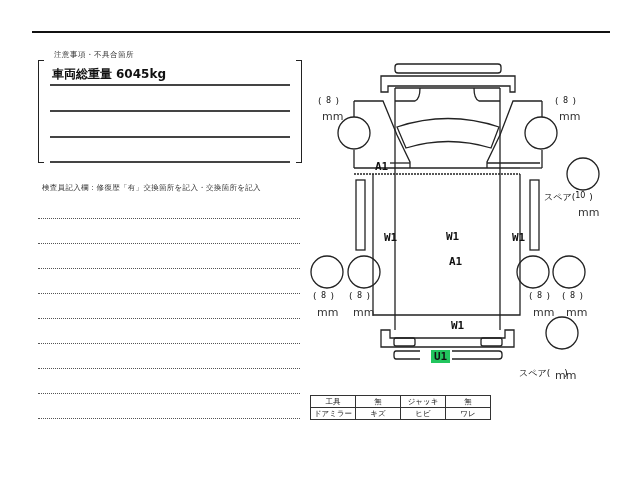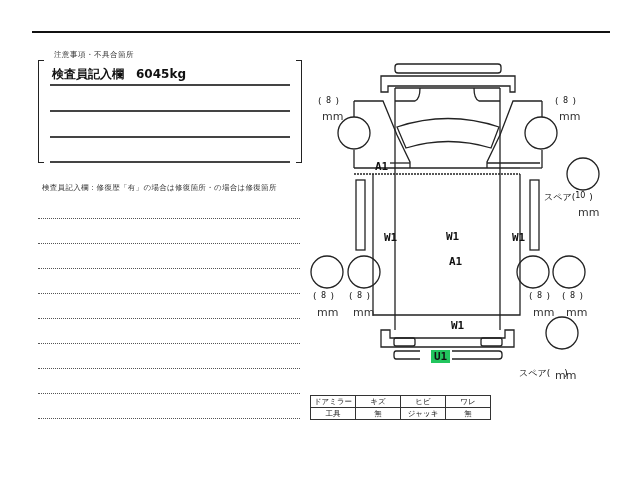--- a/index.html
+++ b/index.html
@@ -4,21 +4,21 @@
 <style>
   html, body { margin:0; padding:0; background:#ffffff; }
   body { width:640px; height:480px; position:relative; overflow:hidden;
          font-family:"DejaVu Sans", sans-serif; color:#111; }
   .abs { position:absolute; }
   .topline { left:32px; top:31px; width:578px; height:2px; background:#111; }
   .notes-title { left:54px; top:50px; font-size:7.5px; color:#333; letter-spacing:0.5px; }
   .bracket-l { left:38px; top:60px; width:5px; height:101px; border:1.5px solid #222; border-right:none; }
   .bracket-r { left:296px; top:60px; width:5px; height:101px; border:1.5px solid #222; border-left:none; }
   .weight { left:52px; top:66px; font-size:12px; font-weight:bold; }
-  .weight .val { margin-left:12px; font-weight:bold; }
+  .weight .val { margin-left:4px; font-weight:bold; }
   .solid-line { left:50px; width:240px; height:1.5px; background:#444; }
   .inspector-title { left:42px; top:183px; font-size:7.5px; color:#333; letter-spacing:0.3px; }
   .dot-line { left:38px; width:262px; height:0; border-top:1px dotted #555; }
   svg.diagram { position:absolute; left:0; top:0; }
   .lbl { position:absolute; font-size:11px; font-weight:bold; font-family:"DejaVu Sans Mono", monospace; }
   .tire-val { position:absolute; font-size:9px; }
   .mm { position:absolute; font-size:11px; color:#333; }
   .spare { position:absolute; font-size:9px; }
   table.equip { position:absolute; left:310px; top:395px; border-collapse:collapse; font-size:7.5px; }
   table.equip td { border:1px solid #333; width:44px; height:11px; text-align:center; padding:0; }
@@ -26,28 +26,28 @@
 </style>
 </head>
 <body>
 
 <div class="abs topline"></div>
 
 <div class="abs notes-title">注意事項・不具合箇所</div>
 <div class="abs bracket-l"></div>
 <div class="abs bracket-r"></div>
 <div class="abs weight">
-  <span>検査員記入欄</span><span class="val">6045kg</span>
+  <span>車両総重量</span><span class="val">6045kg</span>
 </div>
 <div class="abs solid-line" style="top:84px"></div>
 <div class="abs solid-line" style="top:110px"></div>
 <div class="abs solid-line" style="top:136px"></div>
 <div class="abs solid-line" style="top:161px"></div>
 
-<div class="abs inspector-title">検査員記入欄：修復歴「有」の場合は修復箇所・の場合は修復箇所</div>
+<div class="abs inspector-title">検査員記入欄：修復歴「有」交換箇所を記入・交換箇所を記入</div>
 <div class="abs dot-line" style="top:218px"></div>
 <div class="abs dot-line" style="top:243px"></div>
 <div class="abs dot-line" style="top:268px"></div>
 <div class="abs dot-line" style="top:293px"></div>
 <div class="abs dot-line" style="top:318px"></div>
 <div class="abs dot-line" style="top:343px"></div>
 <div class="abs dot-line" style="top:368px"></div>
 <div class="abs dot-line" style="top:393px"></div>
 <div class="abs dot-line" style="top:418px"></div>
 
@@ -128,25 +128,25 @@
 
 <div class="spare" style="left:544px; top:191px"><span>スペア</span>(<span style="display:inline-block;width:14px;text-align:left;font-size:8px;vertical-align:top">10</span>)</div>
 <div class="mm" style="left:578px; top:206px">mm</div>
 
 <div class="spare" style="left:519px; top:367px"><span>スペア</span>(<span style="display:inline-block;width:14px;text-align:center;font-size:8px;vertical-align:top"></span>)</div>
 <div class="mm" style="left:555px; top:369px">mm</div>
 
 <table class="equip">
   <tbody>
       <tr>
+    <td>工具</td>
+    <td class="dash">無</td>
+    <td>ジャッキ</td>
+    <td class="dash">無</td>
+  </tr>
+  <tr>
     <td>ドアミラー</td>
     <td>キズ</td>
     <td class="dash">ヒビ</td>
     <td class="dash">ワレ</td>
   </tr>
-  <tr>
-    <td>工具</td>
-    <td class="dash">無</td>
-    <td>ジャッキ</td>
-    <td class="dash">無</td>
-  </tr>
 </tbody>
   </table>
 
 </body></html>

